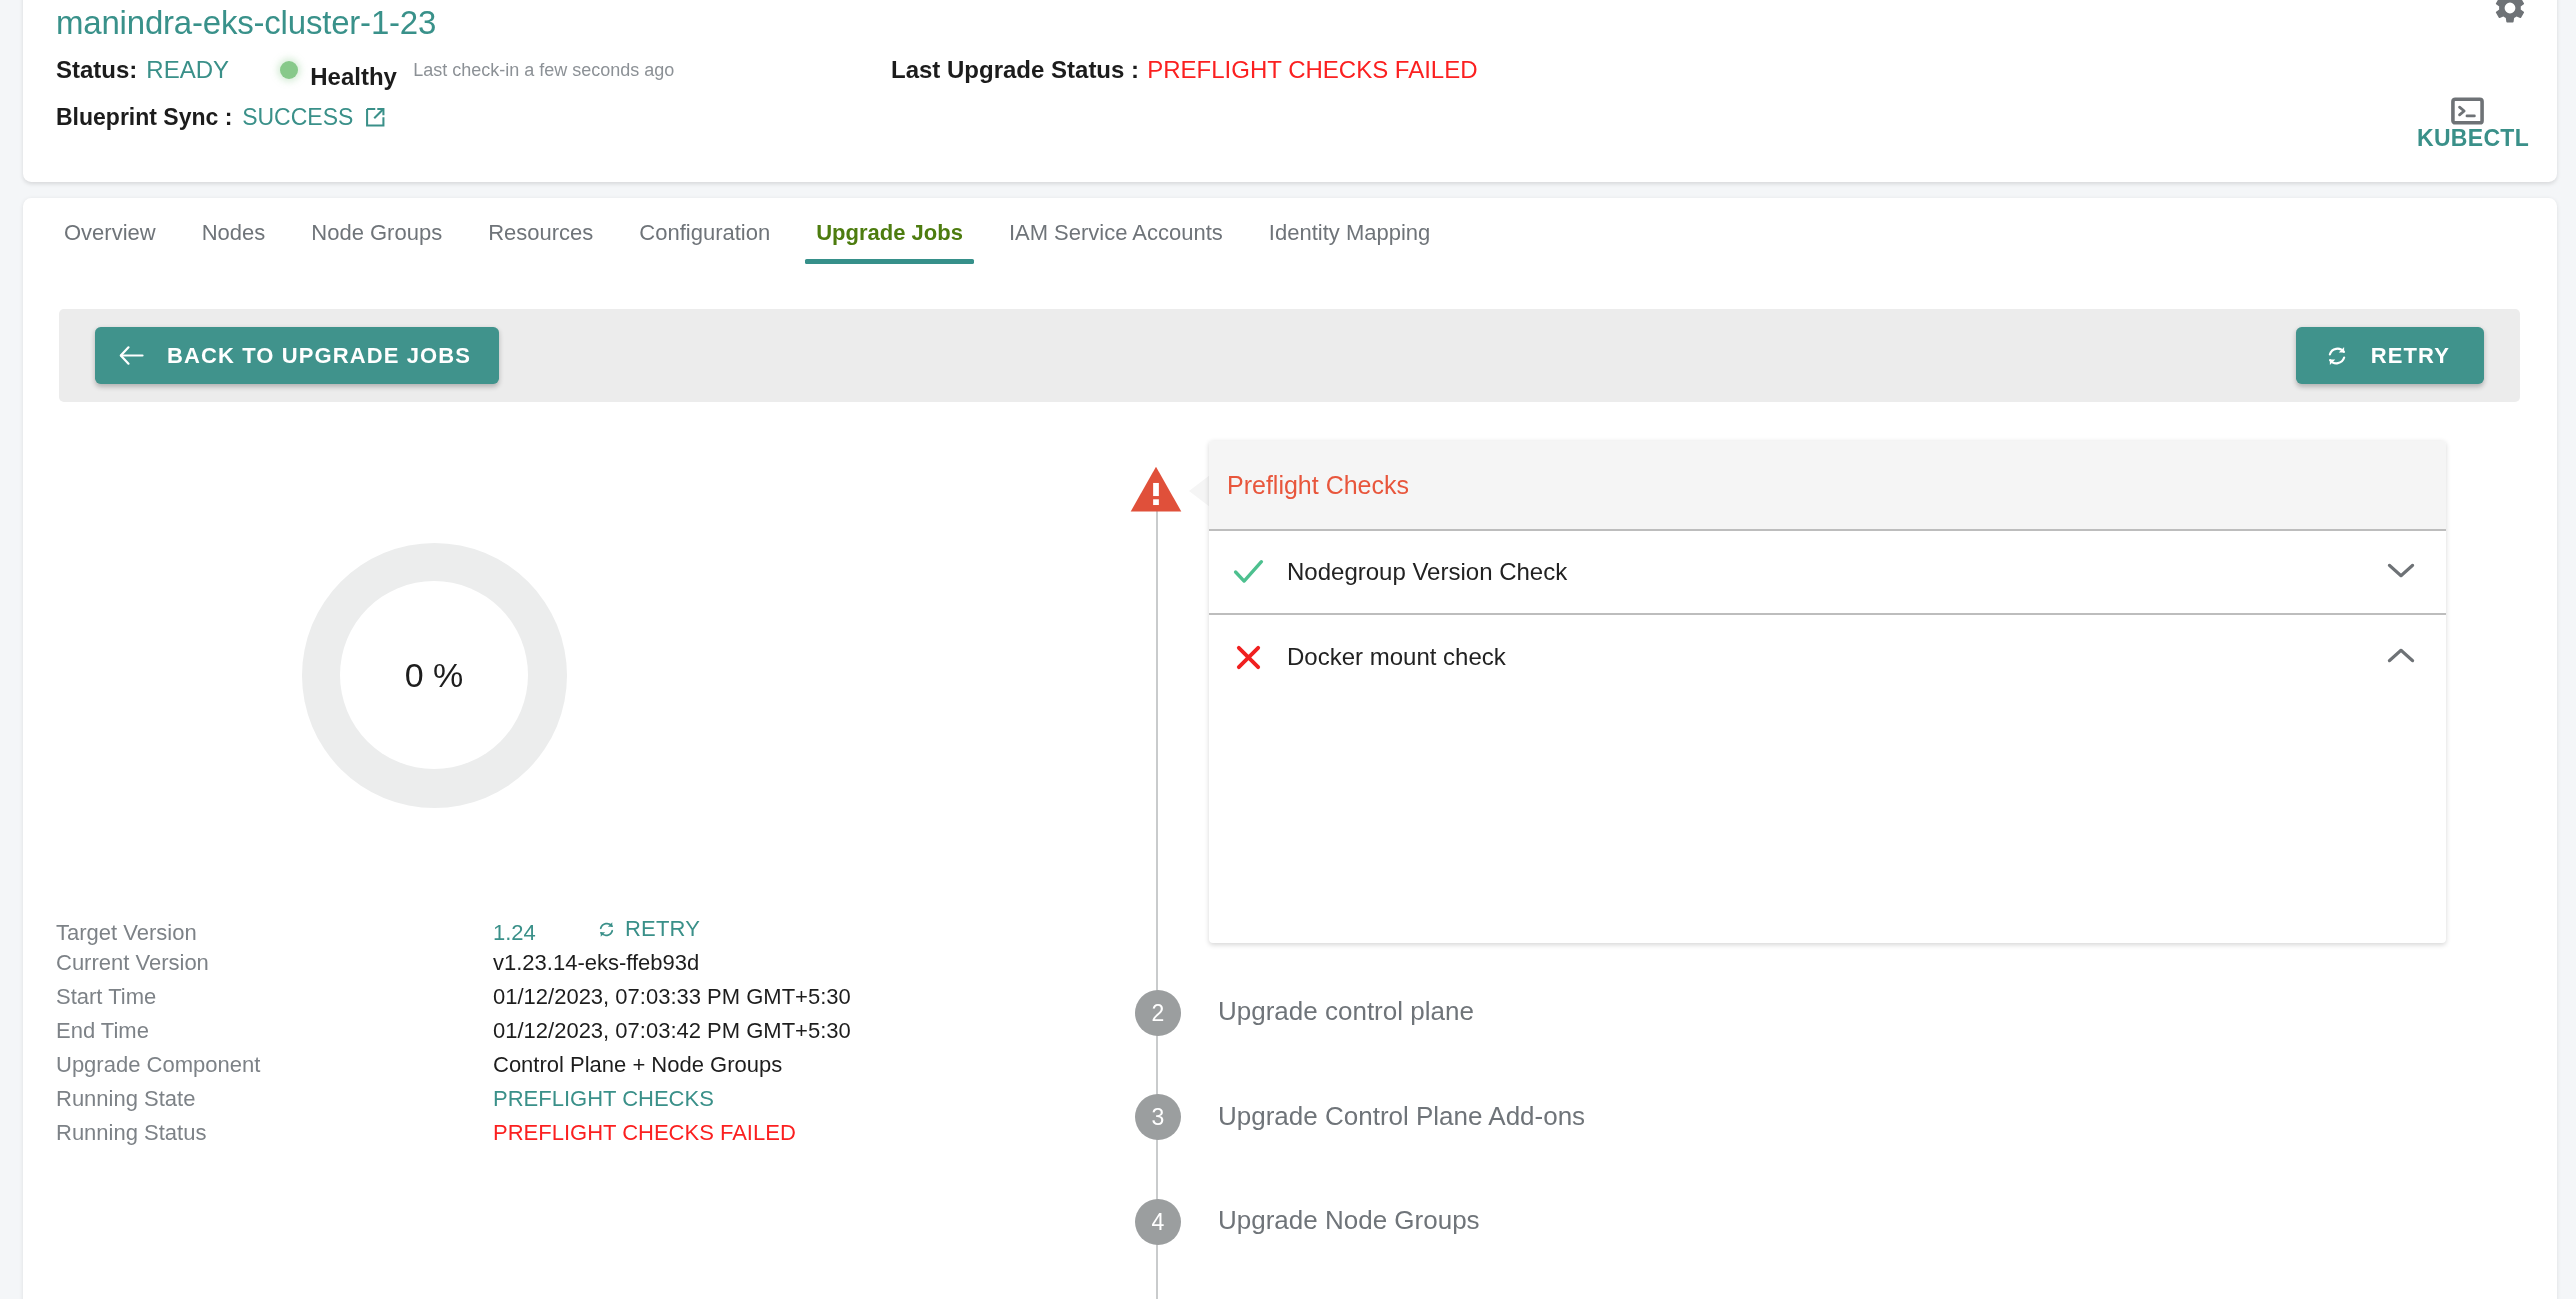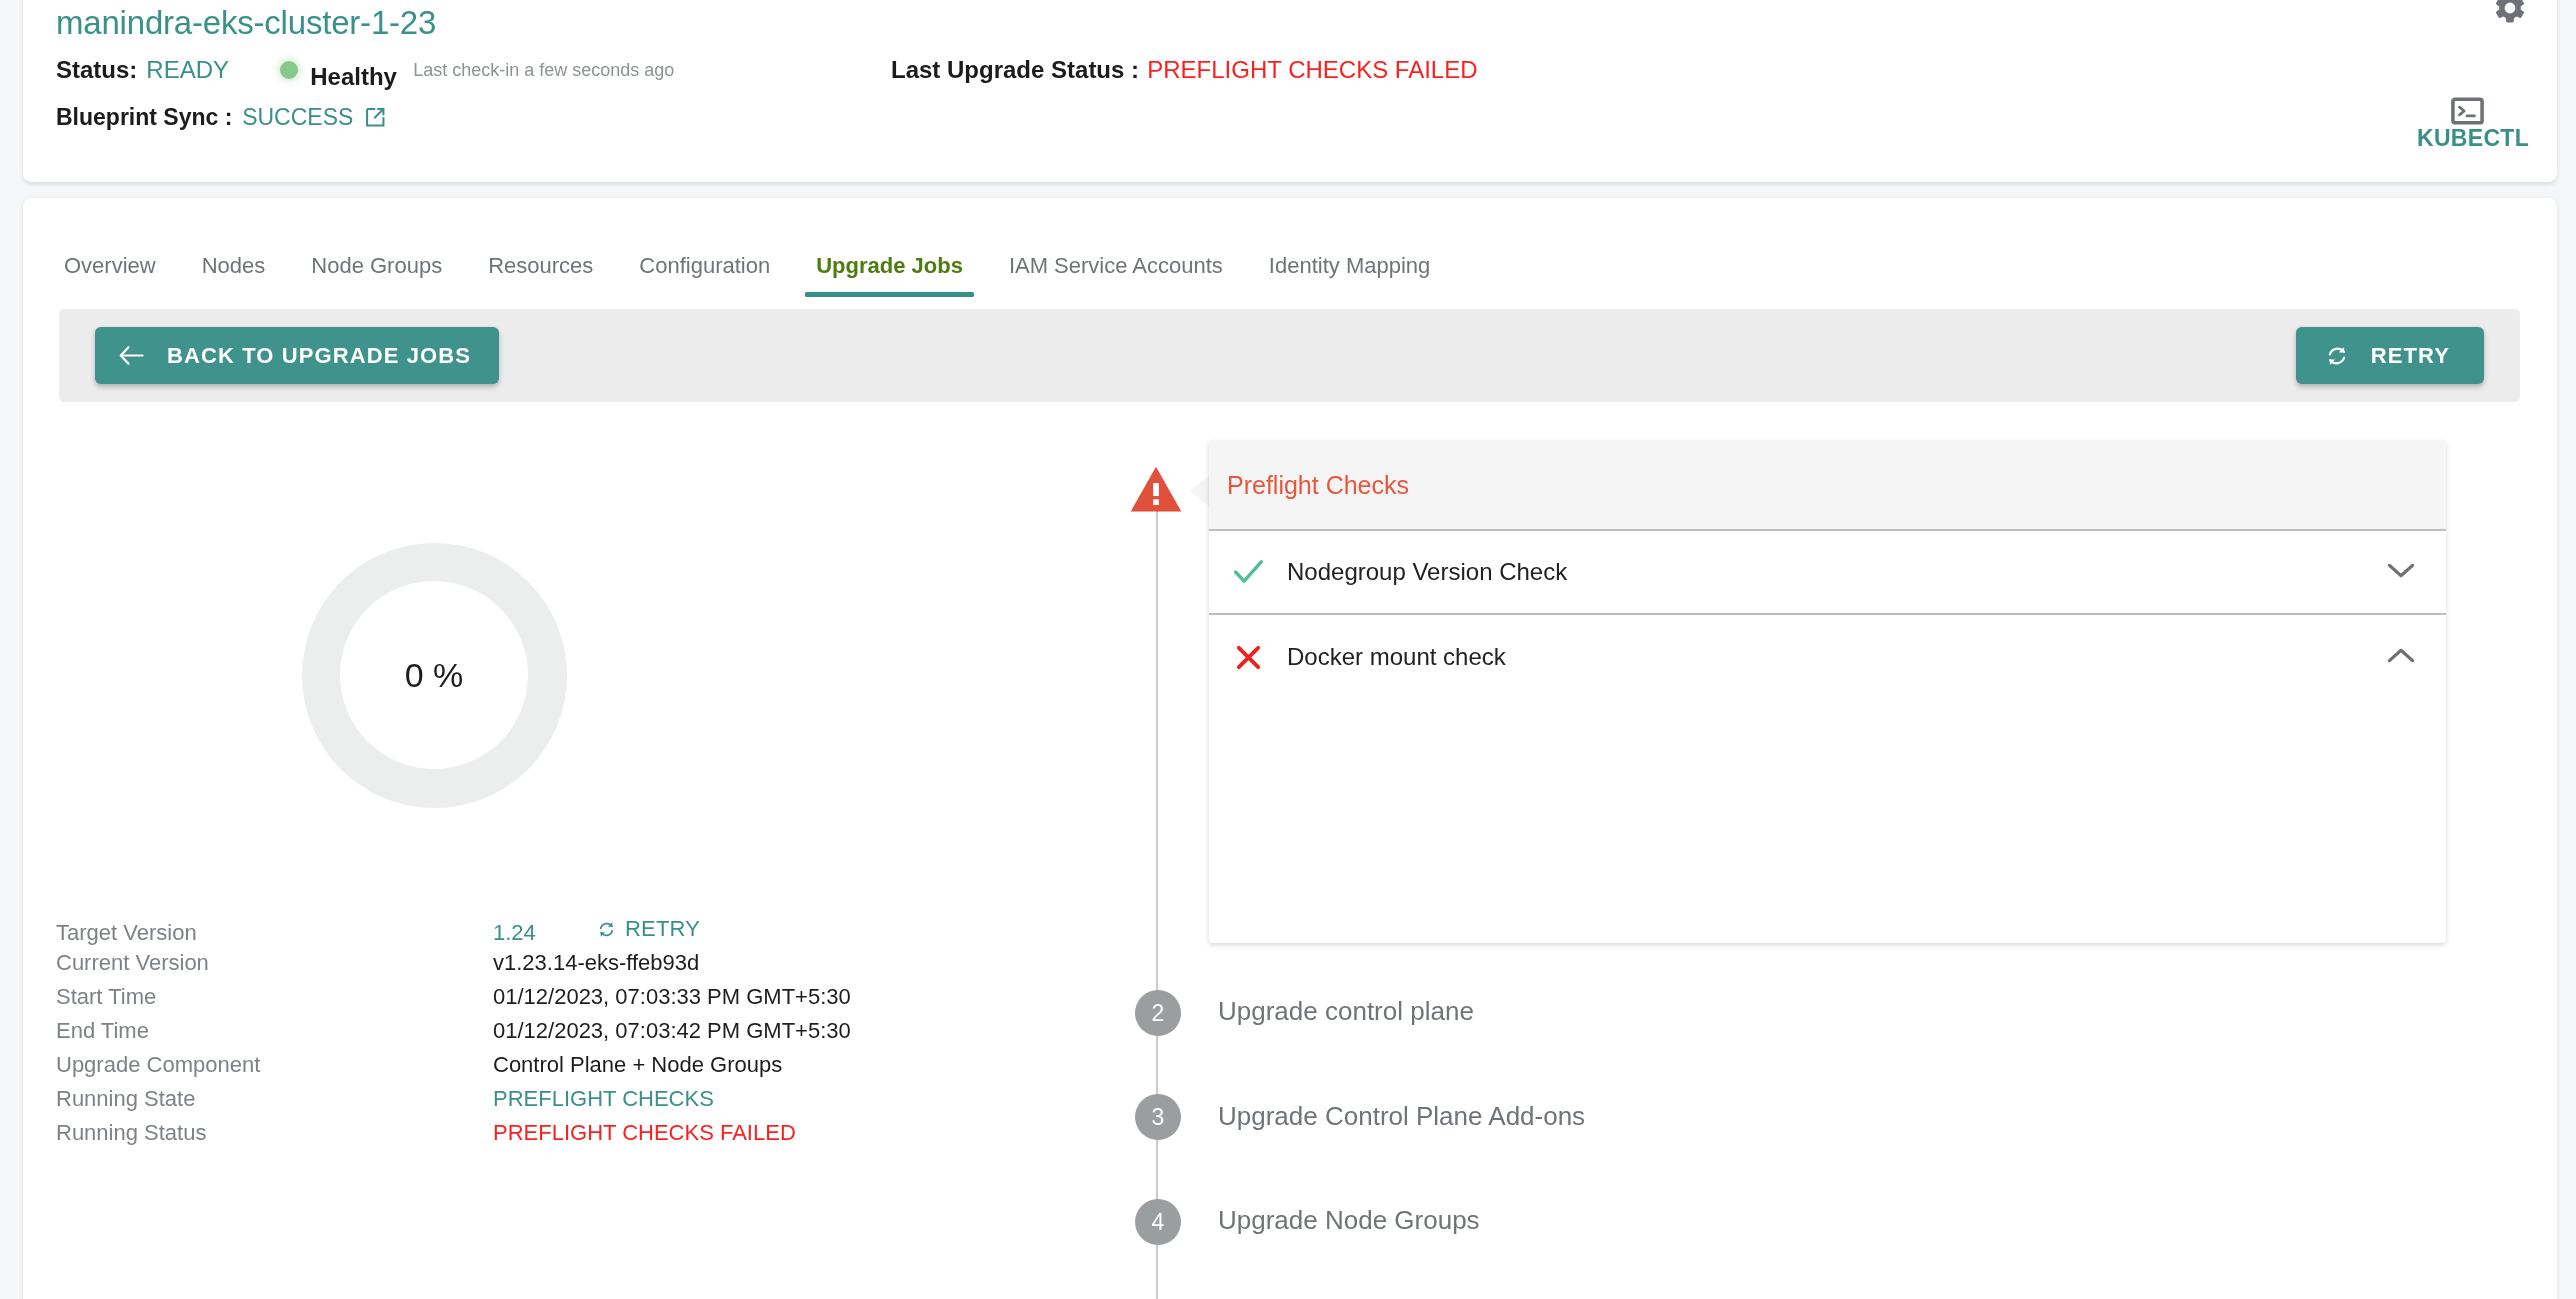--- a/index.html
+++ b/index.html
@@ -64,21 +64,21 @@
   .main-card {
     position: absolute; left: 23px; top: 198px;
     width: 2534px; height: 1143px;
     background: #ffffff;
     border-radius: 8.2px;
     box-shadow: 0 1.6px 4.1px rgba(0,0,0,.10);
   }
 
   
   .tabs {
-    position: absolute; left: 41px; top: 45px;
+    position: absolute; left: 41px; top: 12px;
     display: flex; align-items: flex-end; height: 54px;
   }
   .tab {
     font-size: 22px; color: #6f7479; padding: 0 0 18px 0;
     margin-right: 46px; cursor: pointer; white-space: nowrap;
     position: relative;
   }
   .tab.active { color: #4d7c0f; font-weight: 700; }
   .tab.active::after {
     content: ""; position: absolute; left: -11.4px; right: -11.4px; bottom: 0;

